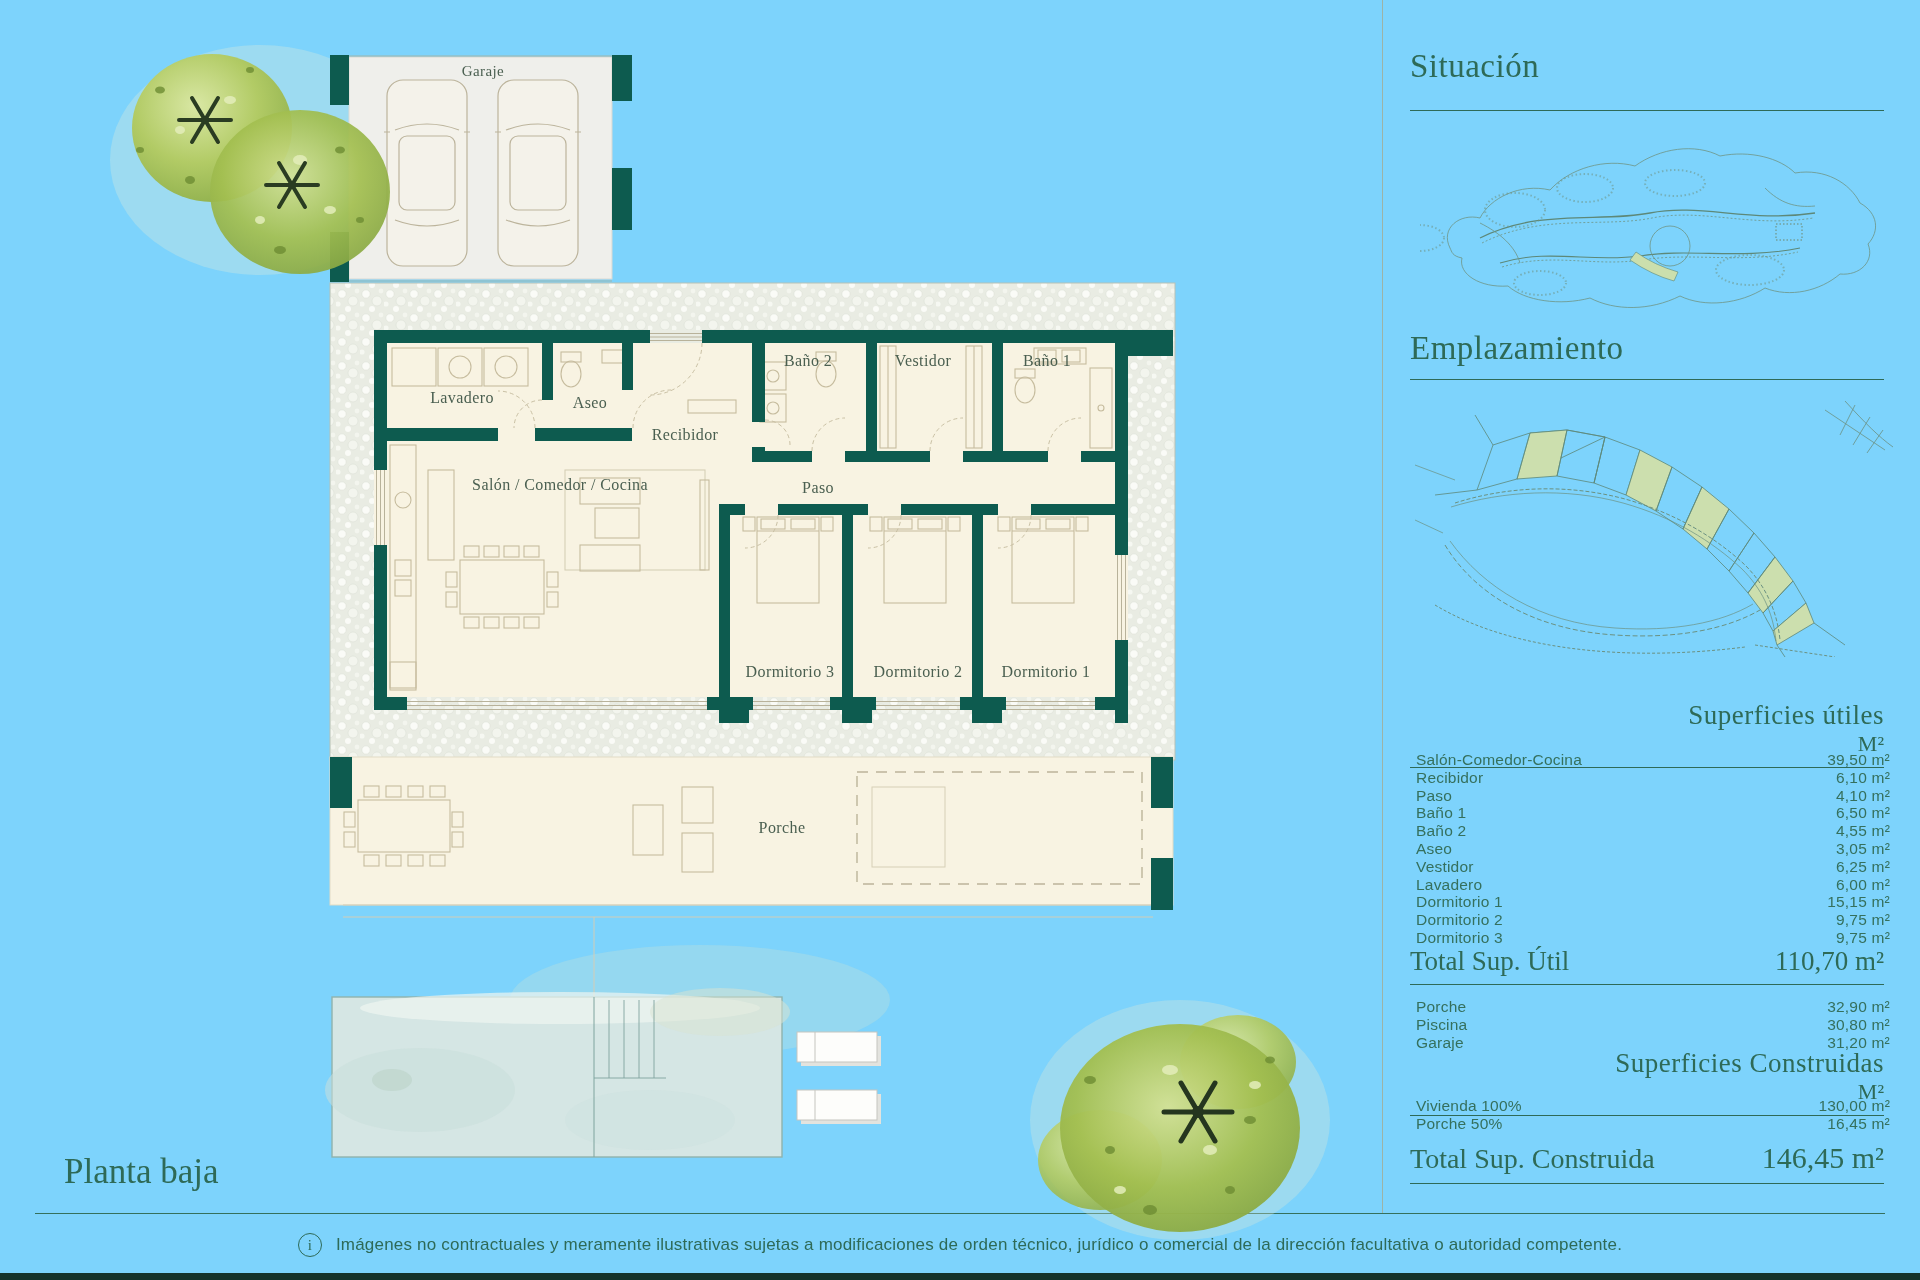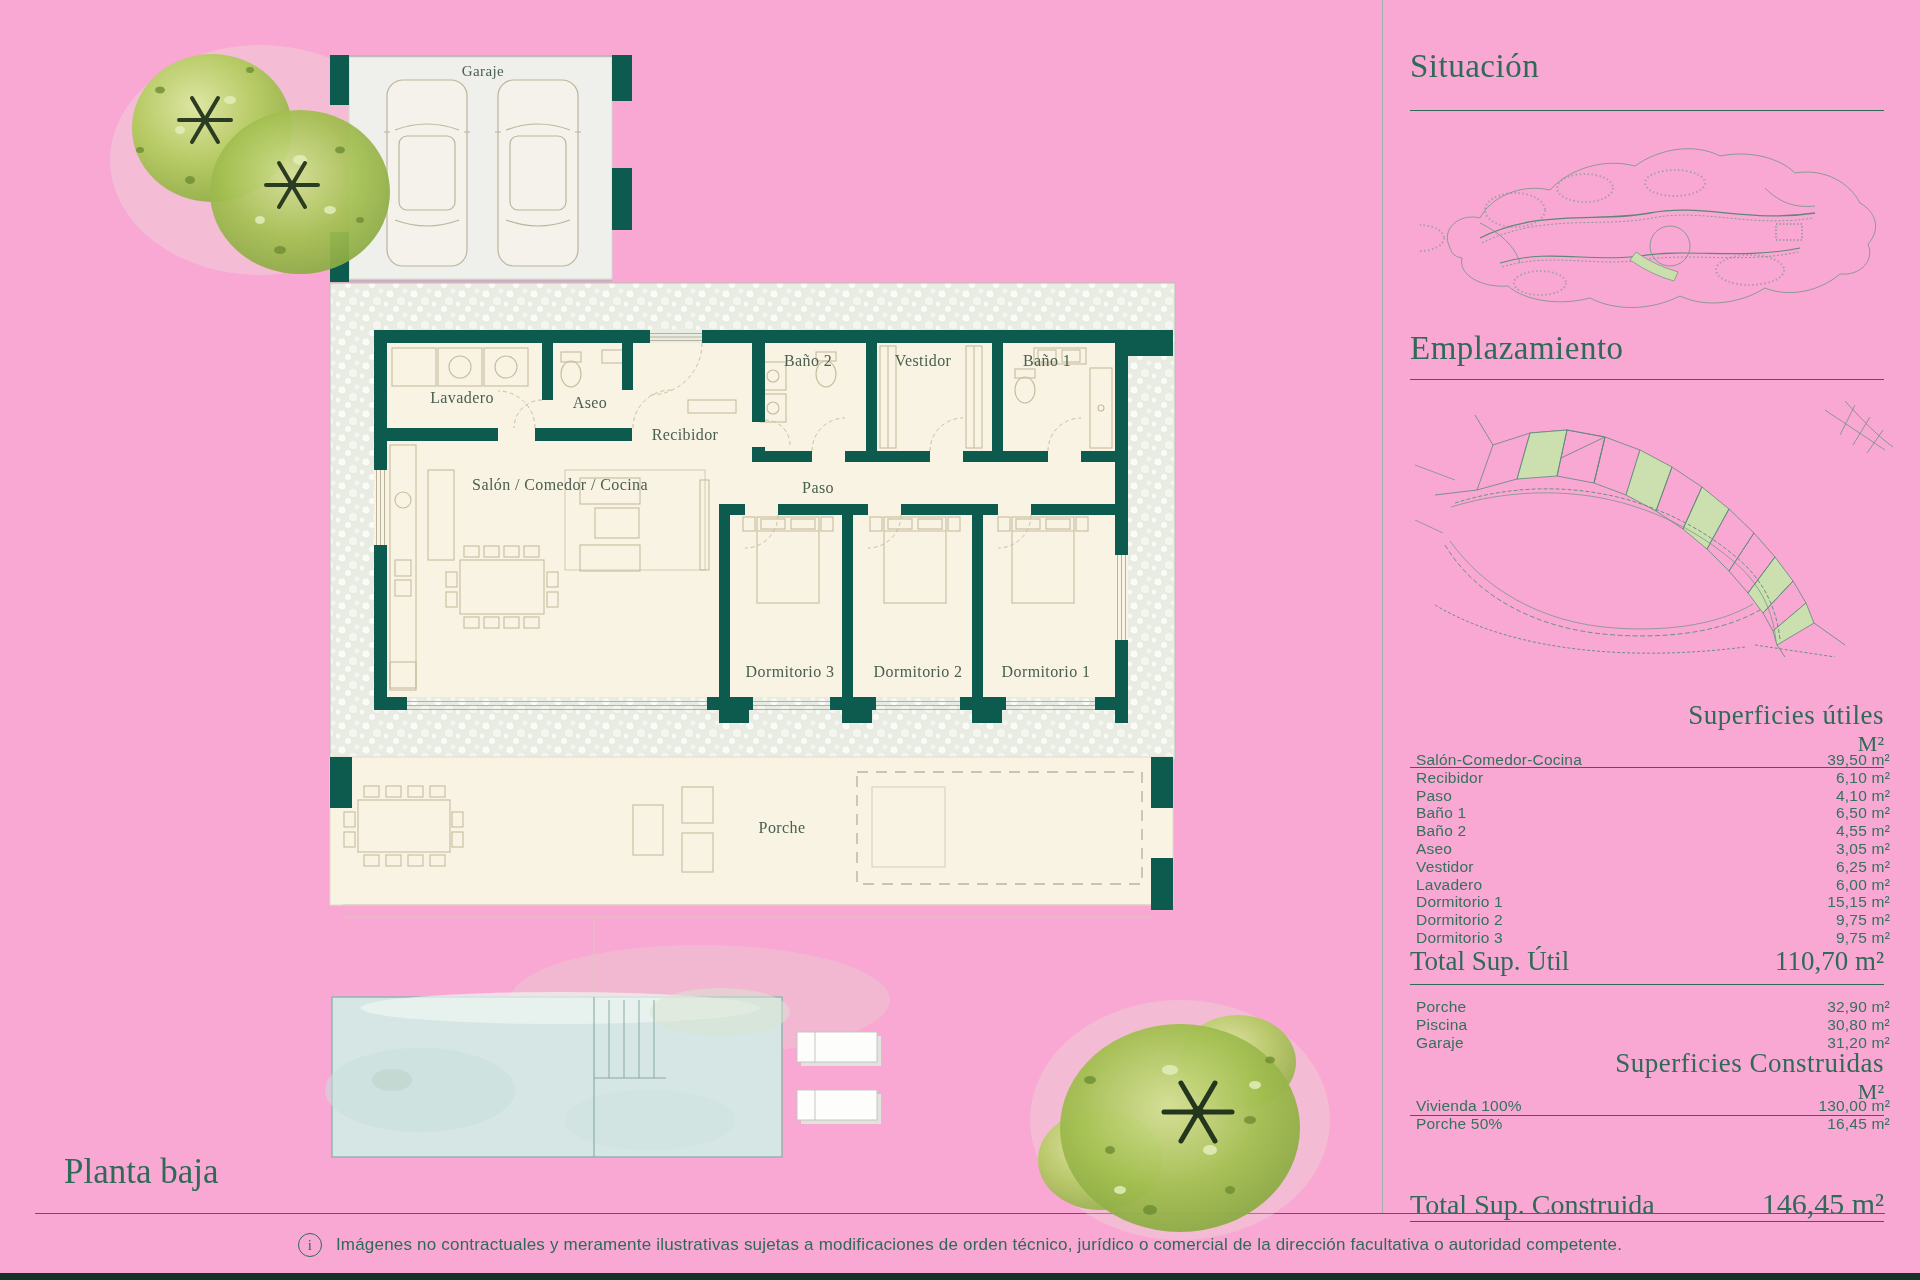--- a/index.html
+++ b/index.html
@@ -1,16 +1,16 @@
 <!DOCTYPE html>
 <html><head>
 <meta charset="utf-8">
 <style>
   html,body{margin:0;padding:0;background:#ffffff;}
-  .page{position:relative;width:1920px;height:1280px;background:#f9a8d4;overflow:hidden;
+  .page{position:relative;width:1920px;height:1280px;background:#7dd3fc;overflow:hidden;
         font-family:"Liberation Sans",sans-serif;color:#35705d;}
   .plan-svg{position:absolute;left:0;top:0;z-index:2;}
   .vdivider{position:absolute;left:1382px;top:0;width:1px;height:1213px;background:#9cb3a6;z-index:0;}
   .footer-line{position:absolute;left:35px;top:1213px;width:1850px;border-top:1.5px solid #35705c;z-index:1;}
   .bottom-bar{position:absolute;left:0;bottom:0;width:100%;height:7px;background:#15332b;z-index:3;}
 
   .plan-title{position:absolute;left:64px;top:1152px;font-family:"Liberation Serif",serif;
         font-size:35px;color:#2e6a57;z-index:1;}
 
   
@@ -515,21 +515,21 @@
       <div class="trow">
           <span>Vivienda 100%</span>
           <span>130,00 m²</span>
         </div>
       <div class="trow">
           <span>Porche 50%</span>
           <span>16,45 m²</span>
         </div>
     </div>
 
-    <div class="total-row" style="top:1187px;">
+    <div class="total-row" style="top:1141px;padding-bottom:8px;">
       <span style="font-size:28px;">Total Sup. Construida</span>
       <span style="font-size:30px;">146,45 m²</span>
     </div>
   </div>
 
   <div class="plan-title">Planta baja</div>
   <div class="vdivider"></div>
   <div class="footer-line"></div>
 
   <div class="footer">

